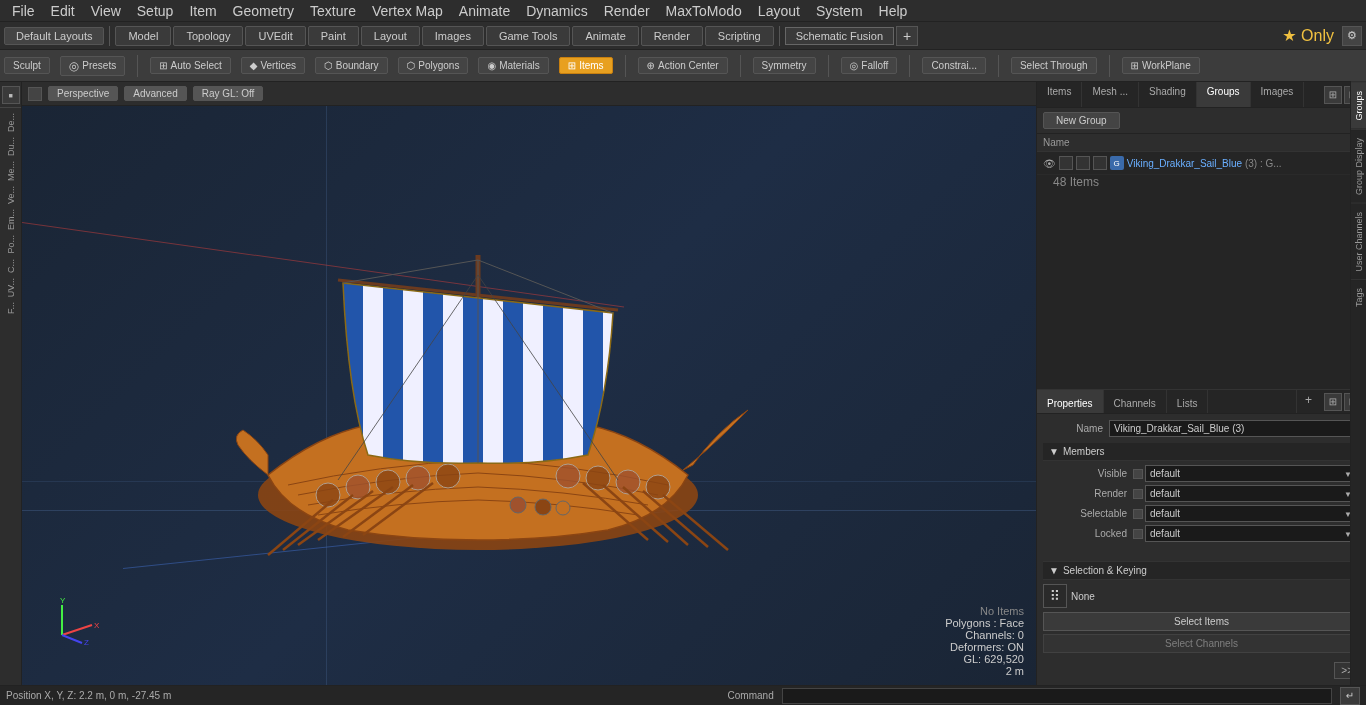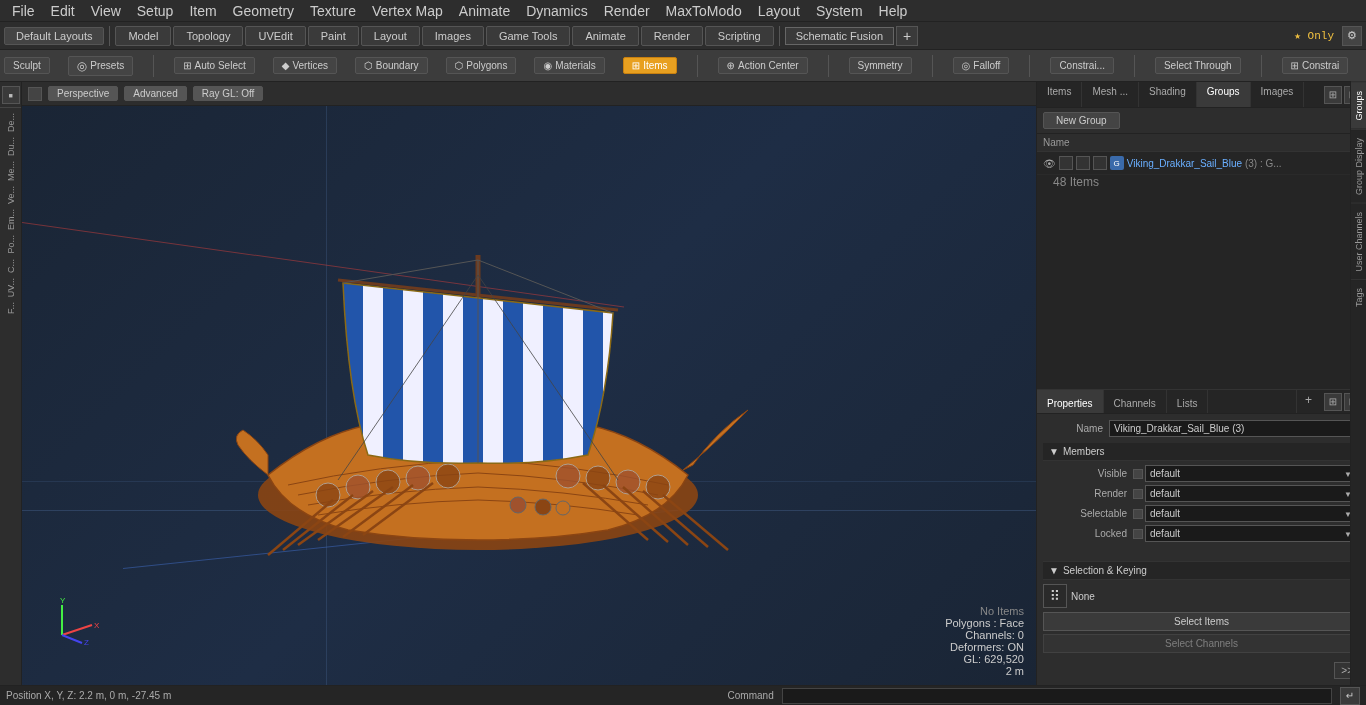--- a/index.html
+++ b/index.html
@@ -12,21 +12,21 @@
     
     #layoutbar { display: flex; align-items: center; background: #2d2d2d; height: 28px; border-bottom: 1px solid #222; padding: 0 4px; gap: 2px; }
     .layout-btn { padding: 2px 11px; background: #444; border: 1px solid #555; color: #ccc; font-size: 11px; cursor: pointer; border-radius: 2px; }
     .layout-tab { padding: 3px 12px; background: #3a3a3a; border: 1px solid #555; color: #ccc; font-size: 11px; cursor: pointer; border-radius: 2px; }
     .layout-star { color: #f0c040; margin-left: auto; font-size: 12px; }
     #schematic-fusion { padding: 2px 10px; background: #3a3a3a; border: 1px solid #666; color: #ccc; font-size: 11px; cursor: pointer; }
     .plus-btn { padding: 2px 6px; background: #3a3a3a; border: 1px solid #555; color: #ccc; font-size: 14px; cursor: pointer; line-height: 1; }
     .layout-sep { width: 1px; background: #555; height: 20px; margin: 0 3px; }
 
     
-    #toolbar { display: flex; align-items: center; background: #3c3c3c; height: 32px; border-bottom: 1px solid #222; padding: 0 4px; gap: 18px; }
+    #toolbar { display: flex; align-items: center; background: #3c3c3c; height: 32px; border-bottom: 1px solid #222; padding: 0 4px; gap: 10px; }
     .tool-btn { padding: 2px 8px; background: #444; border: 1px solid #555; color: #ccc; font-size: 10px; cursor: pointer; border-radius: 2px; display: flex; align-items: center; gap: 3px; white-space: nowrap; }
     .tool-btn.active { background: #e8a020; border-color: #c88010; color: #fff; }
     .tool-sep { width: 1px; background: #555; height: 22px; margin: 0 2px; }
 
     
     #main { display: flex; height: calc(705px - 22px - 28px - 32px - 20px); }
 
     
     #left-sidebar { width: 22px; background: #2d2d2d; border-right: 1px solid #222; display: flex; flex-direction: column; align-items: center; padding-top: 4px; gap: 1px; overflow: hidden; }
     .sidebar-tool { width: 18px; height: 18px; background: #3a3a3a; border: 1px solid #555; cursor: pointer; display: flex; align-items: center; justify-content: center; font-size: 8px; color: #aaa; }
@@ -151,21 +151,21 @@
   <button class="layout-tab">Paint</button>
   <button class="layout-tab">Layout</button>
   <button class="layout-tab">Images</button>
   <button class="layout-tab">Game Tools</button>
   <button class="layout-tab">Animate</button>
   <button class="layout-tab">Render</button>
   <button class="layout-tab">Scripting</button>
   <div class="layout-sep"></div>
   <button id="schematic-fusion">Schematic Fusion</button>
   <button class="plus-btn">+</button>
-  <span class="layout-star" style="margin-left: auto; font-size: 11px; color: #f0c040; font-family: Liberation Mono, monospace;">★ Only</span>
+  <span class="layout-star" style="margin-left: auto; font-size: 16px; color: #f0c040;">★ Only</span>
   <div style="width: 20px; height: 20px; background: #444; border: 1px solid #555; cursor: pointer; display: flex; align-items: center; justify-content: center; margin-left: 6px;">⚙</div>
 </div>
 
 <div id="toolbar">
   <button class="tool-btn">Sculpt</button>
   <button class="tool-btn">
     <span style="font-size: 12px;">◎</span>
     <span>Presets</span>
   </button>
   <div class="tool-sep"></div>
@@ -205,21 +205,21 @@
     <span>◎</span>
     <span>Falloff</span>
   </button>
   <div class="tool-sep"></div>
   <button class="tool-btn">Constrai...</button>
   <div class="tool-sep"></div>
   <button class="tool-btn">Select Through</button>
   <div class="tool-sep"></div>
   <button class="tool-btn">
     <span>⊞</span>
-    <span>Constrai</span>
+    <span>WorkPlane</span>
   </button>
 </div>
 
 <div id="main">
 
   <div id="left-sidebar">
     <div class="sidebar-tool" style="font-size: 7px; color: #bbb;">■</div>
     <div style="border-bottom: 1px solid #444; width: 100%; margin: 2px 0;"></div>
     <span class="sidebar-label">De...</span>
     <span class="sidebar-label">Du...</span>

